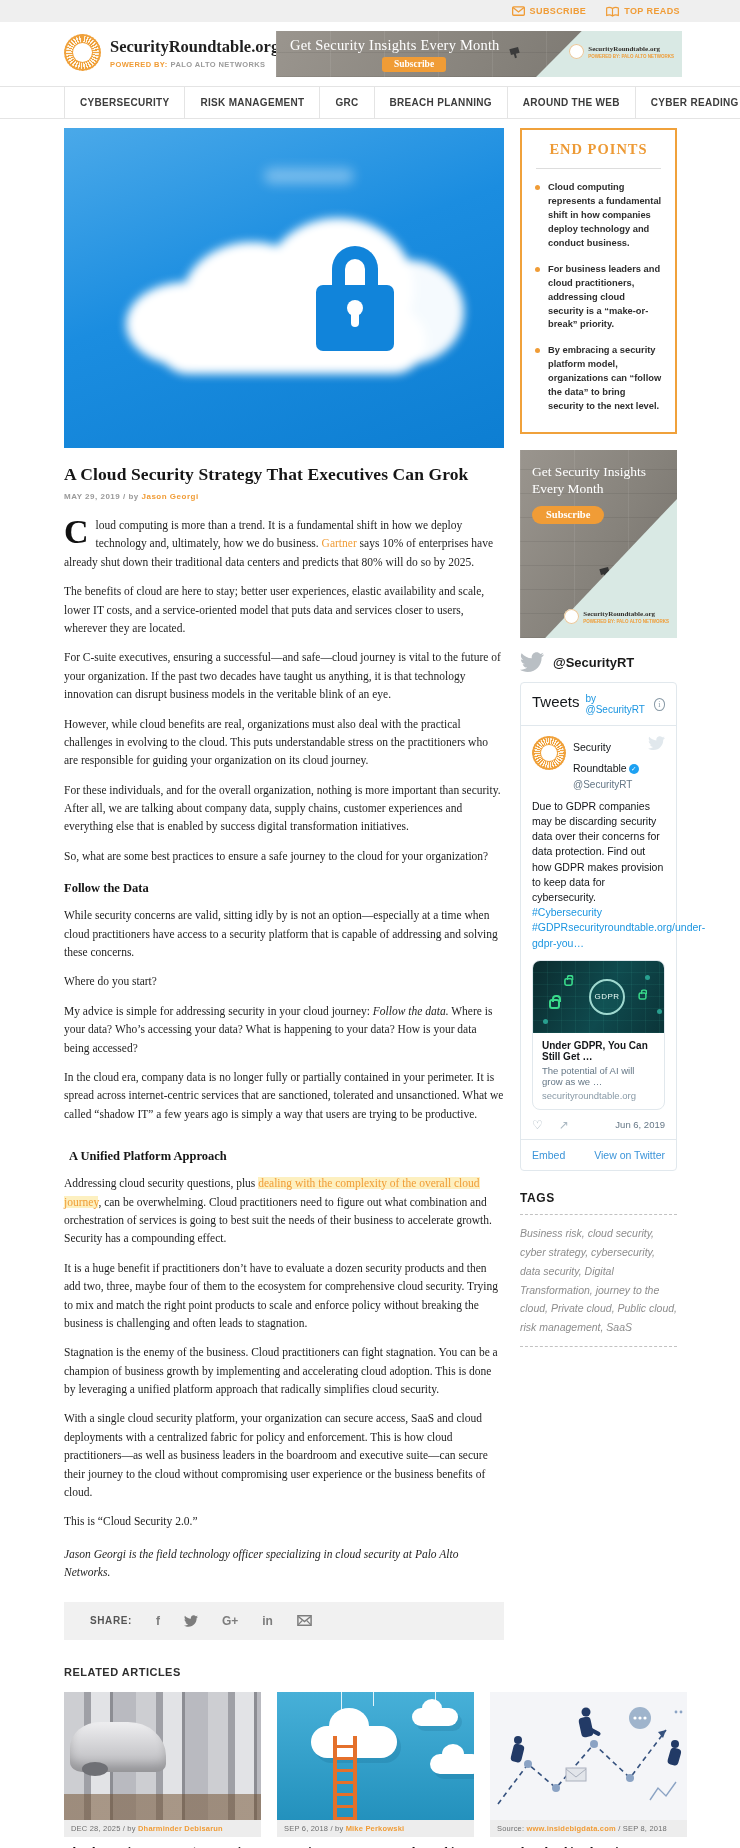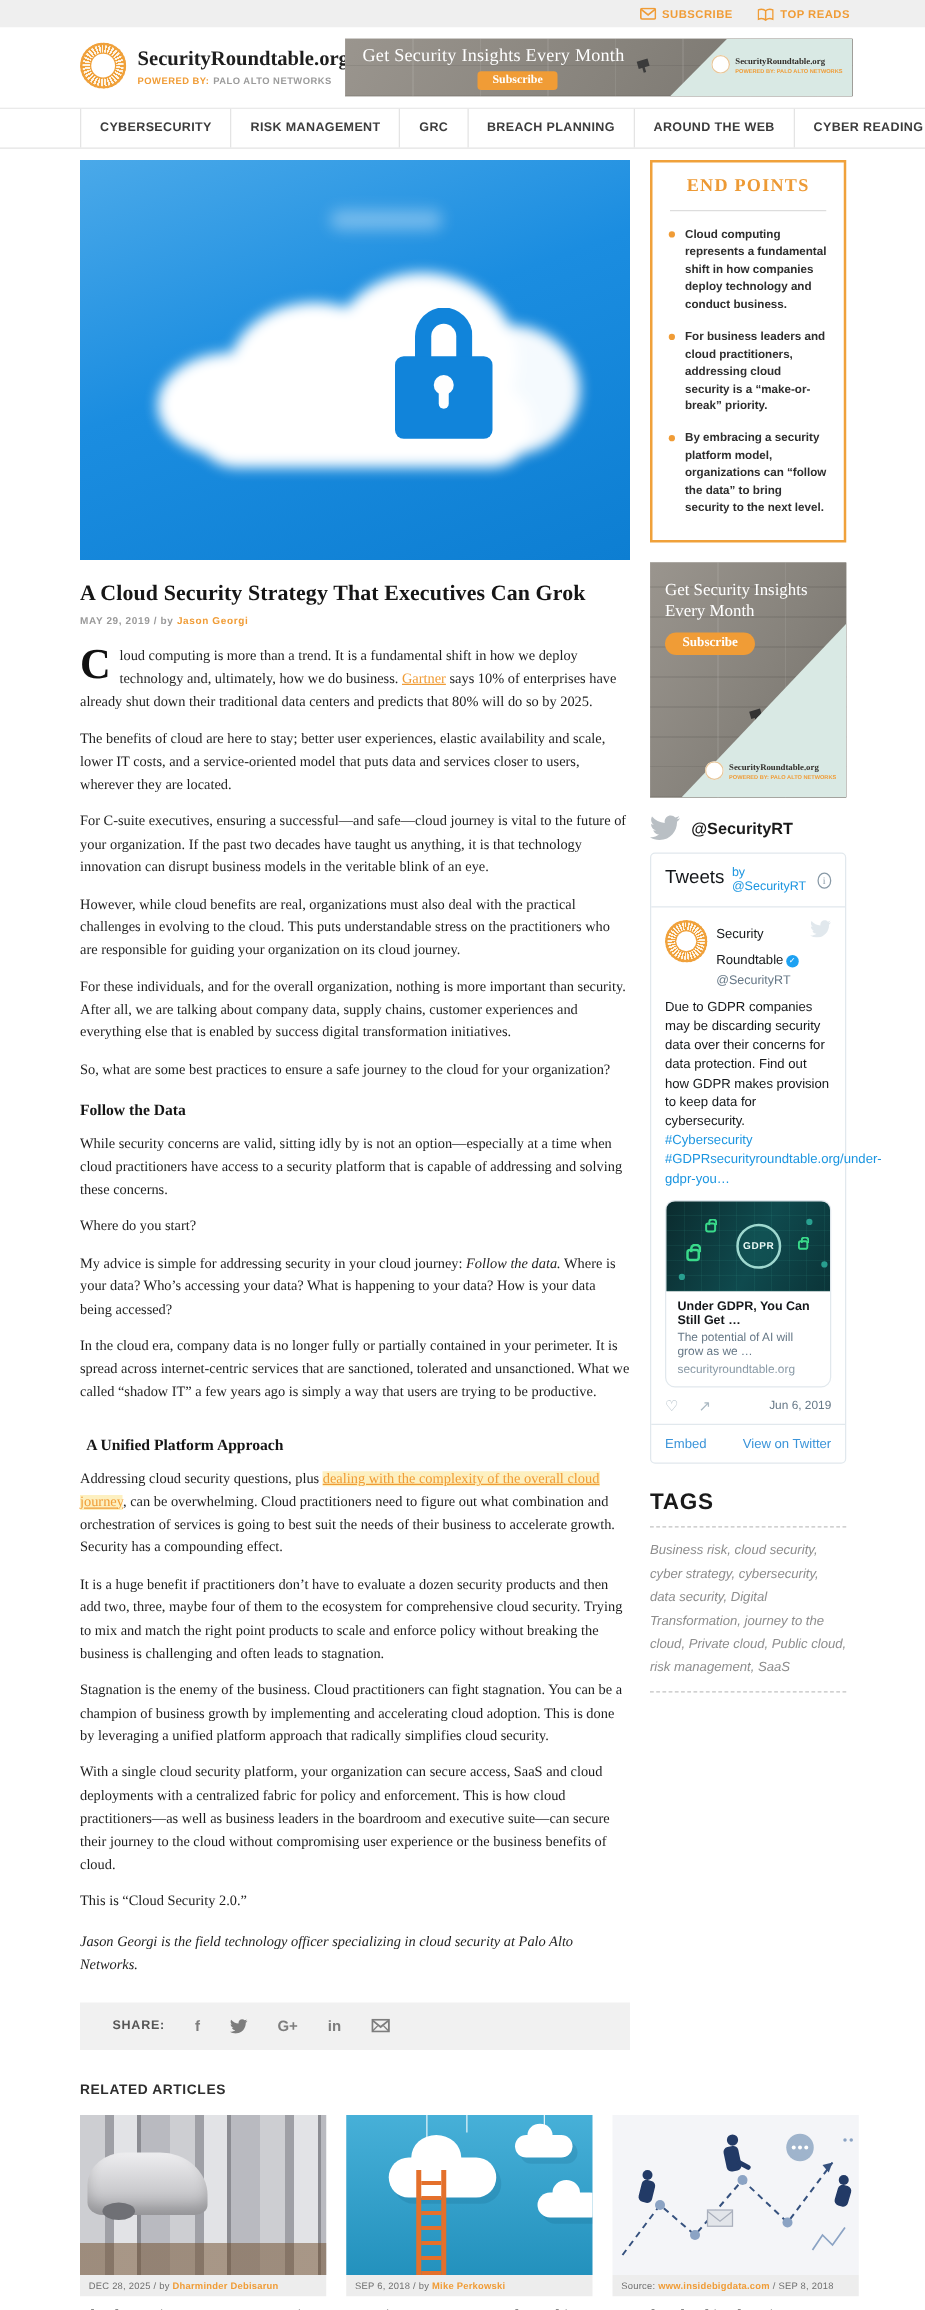--- a/index.html
+++ b/index.html
@@ -59,21 +59,21 @@
   .lock-body { width: 78px; height: 66px; background: #1184da; border-radius: 7px; position: relative; margin-top: -3px; }
   .keyhole { position: absolute; left: 31px; top: 15px; width: 16px; height: 16px; background: #fefefe; border-radius: 50%; }
   .keyhole::after { content: ""; position: absolute; left: 4px; top: 11px; width: 8px; height: 16px; background: #fefefe; border-radius: 0 0 4px 4px; }
 
   
   .article-title { font-family: "Liberation Serif", serif; font-weight: 700; font-size: 17.5px; color: #161616; margin-top: 16px; letter-spacing: .1px; }
   .byline { margin: 7px 0 15px; font-size: 8px; color: #9a9a9a; letter-spacing: .5px; font-weight: 700; }
   .byline .author { color: #F09C36; cursor: pointer; }
   .article p { font-family: "Liberation Serif", serif; font-size: 11.5px; line-height: 1.6; color: #1e1e1e; margin-bottom: 11px; }
   .dropcap { float: left; font-family: "Liberation Serif", serif; font-weight: 700; font-size: 34px; line-height: 27px; padding: 2px 7px 0 0; color: #111; }
-  .article .link { color: #F09C36; text-decoration: underline; cursor: pointer; }
+  .article .link { color: #F09C36; cursor: pointer; }
   .article .hl { background: #fdf0c0; }
   .article h3 { font-family: "Liberation Serif", serif; font-weight: 700; font-size: 12.5px; color: #161616; margin: 16px 0 10px; }
   .article h3.spaced { margin-top: 26px; padding-left: 5px; }
   .article .sig { font-style: italic; margin-top: 14px; }
 
   
   .share-bar { margin-top: 20px; height: 38px; background: #f1f1f1; display: flex; align-items: center; gap: 24px; padding: 0 26px; }
   .share-label { font-size: 10px; font-weight: 700; color: #555; letter-spacing: .6px; }
   .share-ic { color: #7d7d7d; font-size: 12px; font-weight: 700; cursor: pointer; display: flex; align-items: center; }
   .share-ic svg { display: block; }
@@ -111,39 +111,39 @@
   .badge { display: inline-flex; align-items: center; justify-content: center; width: 10px; height: 10px; background: #1da1f2; border-radius: 50%; color: #fff; font-size: 6.5px; margin-left: 2px; vertical-align: 1px; }
   .tweet-user { font-size: 10px; color: #657786; }
   .tweet-bird { margin-left: auto; }
   .tweet-text { font-size: 10.5px; line-height: 1.45; color: #14171a; margin-top: 8px; }
   .tweet-text .tlink { color: #1b95e0; cursor: pointer; }
   .tweet-card { margin-top: 9px; border: 1px solid #e1e8ed; border-radius: 8px; overflow: hidden; cursor: pointer; }
   .card-img { position: relative; height: 72px; background:
       repeating-linear-gradient(90deg, rgba(80,220,190,.07) 0 1px, rgba(0,0,0,0) 1px 14px),
       repeating-linear-gradient(0deg, rgba(80,220,190,.07) 0 1px, rgba(0,0,0,0) 1px 12px),
       linear-gradient(115deg, #0b2b2e, #0f4a4e 55%, #0b3438); }
-  .gdpr-circle { position: absolute; left: 56px; top: 18px; width: 36px; height: 36px; border: 2px solid #9fd8cf; border-radius: 50%; color: #eafaf6; font-size: 8px; font-weight: 700; display: flex; align-items: center; justify-content: center; letter-spacing: .5px; background: rgba(20,90,90,.45); }
+  .gdpr-circle { position: absolute; left: 56px; top: 18px; width: 36px; height: 36px; border: 2px solid #9fd8cf; border-radius: 50%; color: #eafaf6; font-size: 8px; font-weight: 400; display: flex; align-items: center; justify-content: center; letter-spacing: .5px; background: rgba(20,90,90,.45); }
   .lock-chip { position: absolute; width: 11px; height: 10px; border: 2px solid #39d98a; border-radius: 3px; }
   .lock-chip::before { content: ""; position: absolute; left: 1px; top: -6px; width: 5px; height: 5px; border: 2px solid #39d98a; border-bottom: none; border-radius: 4px 4px 0 0; }
   .lc1 { left: 16px; top: 38px; } .lc2 { left: 30px; top: 16px; transform: scale(.8); } .lc3 { left: 104px; top: 30px; transform: scale(.75); }
   .net-dot { position: absolute; width: 5px; height: 5px; border-radius: 50%; background: #2fb8a4; opacity: .8; }
   .nd1 { left: 112px; top: 14px; } .nd2 { left: 124px; top: 48px; } .nd3 { left: 10px; top: 58px; }
   .card-body { padding: 7px 9px 8px; }
   .card-title { font-size: 10px; font-weight: 700; color: #14171a; }
   .card-desc { font-size: 9.5px; color: #657786; margin-top: 3px; }
   .card-source { font-size: 9.5px; color: #8899a6; margin-top: 3px; }
   .tweet-actions { display: flex; align-items: center; gap: 16px; margin-top: 9px; color: #aab8c2; font-size: 12px; }
   .tweet-date { margin-left: auto; font-size: 9.5px; color: #657786; cursor: pointer; }
   .act { cursor: pointer; line-height: 1; }
   .tw-foot { display: flex; justify-content: space-between; padding: 9px 11px; border-top: 1px solid #e1e8ed; font-size: 10.5px; color: #3b94d9; }
   .tw-foot span { cursor: pointer; }
 
   
   .tags { margin-top: 20px; }
-  .tags-title { font-size: 18px; font-weight: 700; color: #1a1a1a; letter-spacing: .6px; }
+  .tags-title { font-size: 12px; font-weight: 700; color: #1a1a1a; letter-spacing: .6px; }
   .dashed { border: none; border-top: 1px dashed #c2c2c2; margin: 9px 0; }
   .tags-list { font-size: 10.5px; font-style: italic; color: #8d8d8d; line-height: 1.8; }
 
   
   .related { padding: 26px 63px 0 64px; }
   .related-title { font-size: 11px; font-weight: 700; color: #2e2e2e; letter-spacing: .5px; margin-bottom: 14px; }
   .cards { display: flex; gap: 16px; }
   .card { width: 197px; cursor: pointer; }
   .card-imgbox { position: relative; width: 197px; height: 128px; overflow: hidden; }
   .card-meta { background: #ededed; font-size: 7.5px; color: #6f6f6f; padding: 4px 7px; letter-spacing: .2px; }

